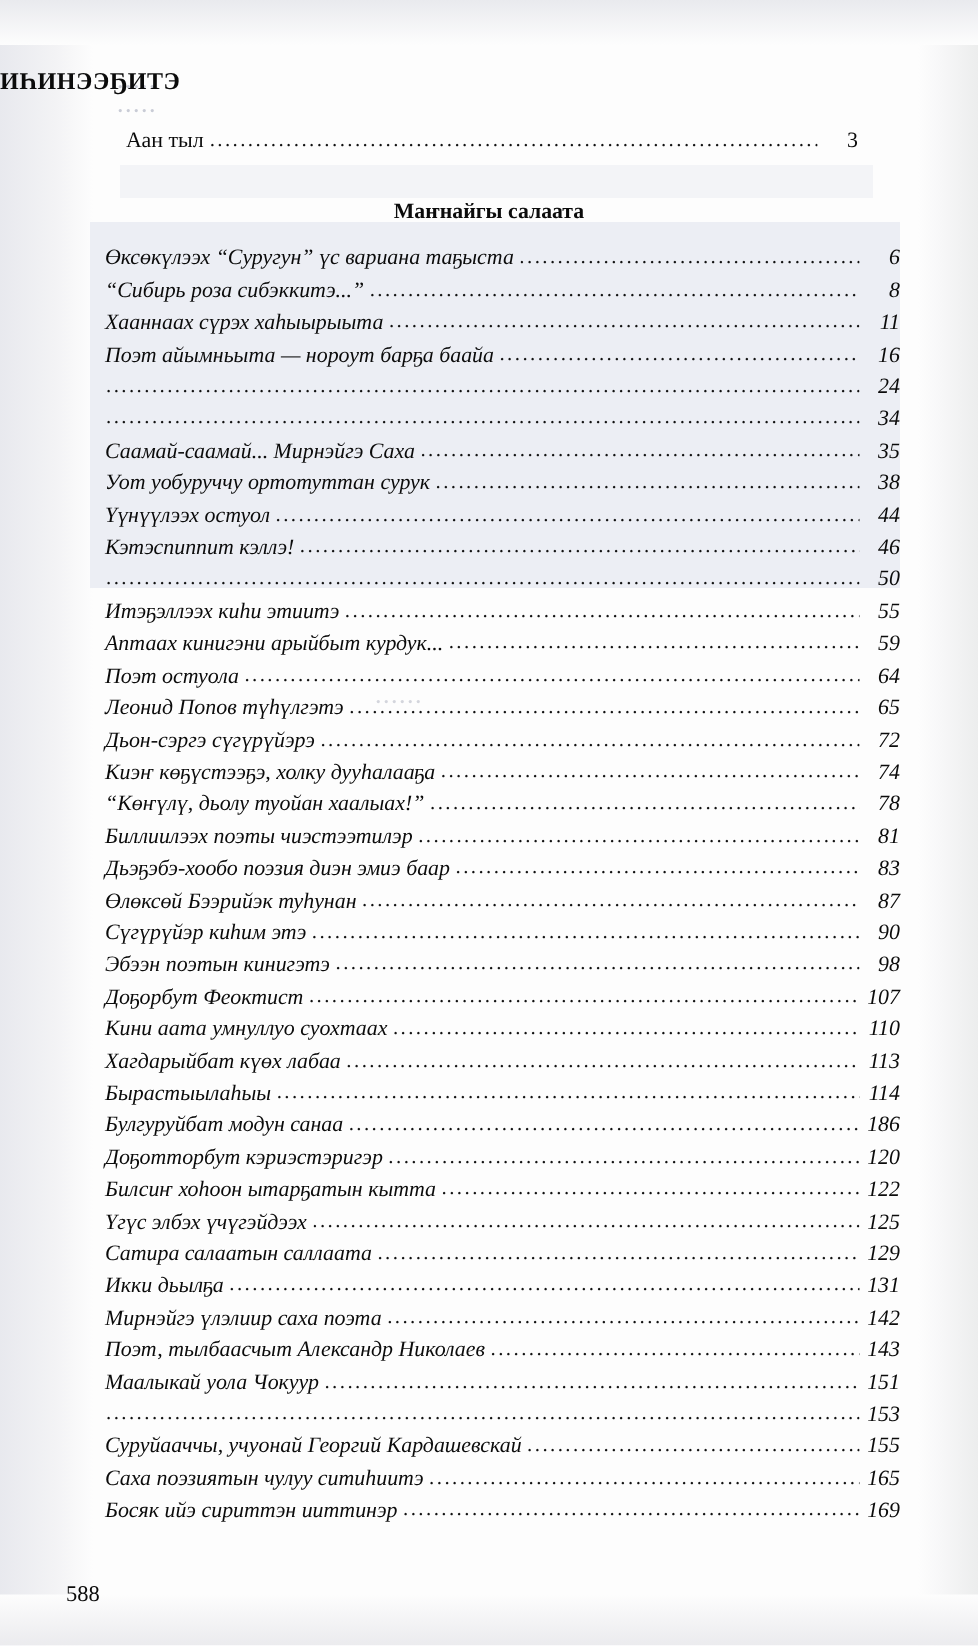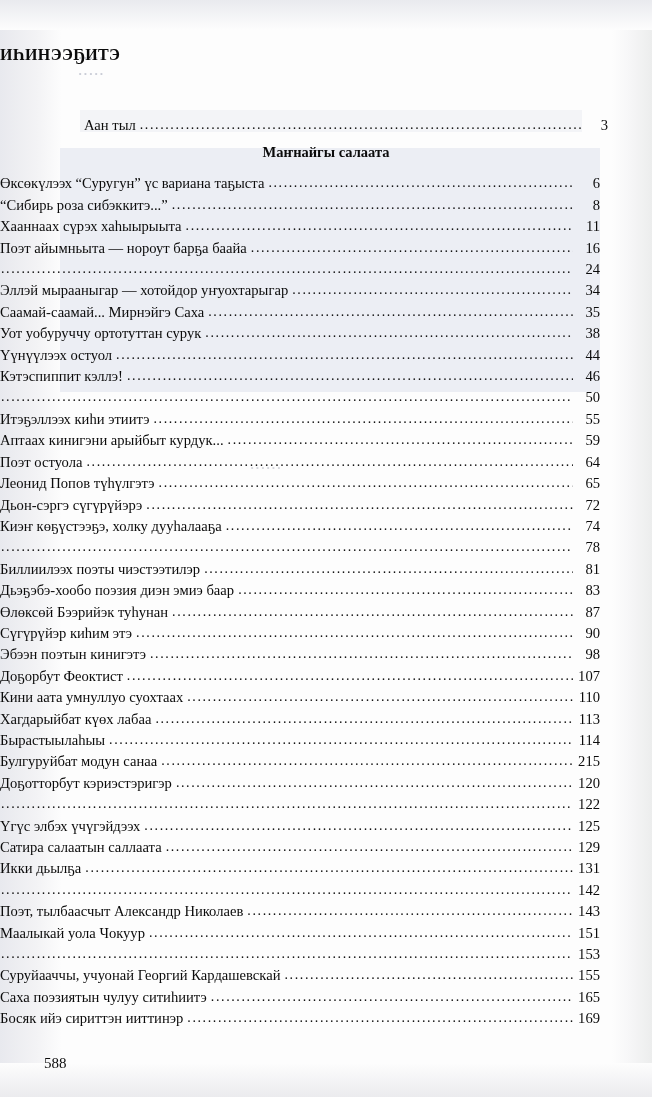--- a/index.html
+++ b/index.html
@@ -80,33 +80,35 @@
     padding-top: 46px;
     font-family: "Liberation Serif", serif;
   }
   .toc {
     margin: 0;
     padding: 0;
     list-style: none;
     position: relative;
   }
   .first-entry {
-    margin-top: 51px;
+    margin-top: 20px;
     padding-left: 84px;
-    padding-right: 44px;
+    padding-right: 80px;
   }
   .section-head {
     text-align: center;
     font-weight: bold;
     font-size: 14.5px;
-    margin-top: 8px;
+    margin-top: 28px;
     margin-bottom: 12px;
   }
   .entries {
+    padding-left: 70px;
     padding-right: 52px;
+    font-style: italic;
   }
   .row {
     display: flex;
     align-items: baseline;
     font-size: 14.6px;
     line-height: 21.4px;
     white-space: nowrap;
   }
   .row .label {
     flex: 0 0 auto;
@@ -181,21 +183,20 @@
         <li class="row">
           <span class="label">Поэт айымньыта — нороут барҕа баайа</span>
           <span class="dots">........................................................................................................................</span>
           <span class="page-no">16</span>
         </li>
         <li class="row">
           <span class="dots">........................................................................................................................</span>
           <span class="page-no">24</span>
         </li>
         <li class="row">
-          <span class="label">Эллэй мырааныгар — хотойдор уҥуохтарыгар</span>
           <span class="dots">........................................................................................................................</span>
           <span class="page-no">34</span>
         </li>
         <li class="row">
           <span class="label">Саамай-саамай... Мирнэйгэ Саха</span>
           <span class="dots">........................................................................................................................</span>
           <span class="page-no">35</span>
         </li>
         <li class="row">
           <span class="label">Уот уобуруччу ортотуттан сурук</span>
@@ -240,20 +241,21 @@
           <span class="label">Дьон-сэргэ сүгүрүйэрэ</span>
           <span class="dots">........................................................................................................................</span>
           <span class="page-no">72</span>
         </li>
         <li class="row">
           <span class="label">Киэҥ көҕүстээҕэ, холку дууһалааҕа</span>
           <span class="dots">........................................................................................................................</span>
           <span class="page-no">74</span>
         </li>
         <li class="row">
+          <span class="label">“Көҥүлү, дьолу туойан хаалыах!”</span>
           <span class="dots">........................................................................................................................</span>
           <span class="page-no">78</span>
         </li>
         <li class="row">
           <span class="label">Биллиилээх поэты чиэстээтилэр</span>
           <span class="dots">........................................................................................................................</span>
           <span class="page-no">81</span>
         </li>
         <li class="row">
           <span class="label">Дьэҕэбэ-хообо поэзия диэн эмиэ баар</span>
@@ -291,47 +293,49 @@
           <span class="page-no">113</span>
         </li>
         <li class="row">
           <span class="label">Бырастыылаһыы</span>
           <span class="dots">........................................................................................................................</span>
           <span class="page-no">114</span>
         </li>
         <li class="row">
           <span class="label">Булгуруйбат модун санаа</span>
           <span class="dots">........................................................................................................................</span>
-          <span class="page-no">215</span>
+          <span class="page-no">186</span>
         </li>
         <li class="row">
           <span class="label">Доҕотторбут кэриэстэригэр</span>
           <span class="dots">........................................................................................................................</span>
           <span class="page-no">120</span>
         </li>
         <li class="row">
+          <span class="label">Билсиҥ хоһоон ытарҕатын кытта</span>
           <span class="dots">........................................................................................................................</span>
           <span class="page-no">122</span>
         </li>
         <li class="row">
           <span class="label">Үгүс элбэх үчүгэйдээх</span>
           <span class="dots">........................................................................................................................</span>
           <span class="page-no">125</span>
         </li>
         <li class="row">
           <span class="label">Сатира салаатын саллаата</span>
           <span class="dots">........................................................................................................................</span>
           <span class="page-no">129</span>
         </li>
         <li class="row">
           <span class="label">Икки дьылҕа</span>
           <span class="dots">........................................................................................................................</span>
           <span class="page-no">131</span>
         </li>
         <li class="row">
+          <span class="label">Мирнэйгэ үлэлиир саха поэта</span>
           <span class="dots">........................................................................................................................</span>
           <span class="page-no">142</span>
         </li>
         <li class="row">
           <span class="label">Поэт, тылбаасчыт Александр Николаев</span>
           <span class="dots">........................................................................................................................</span>
           <span class="page-no">143</span>
         </li>
         <li class="row">
           <span class="label">Маалыкай уола Чокуур</span>

